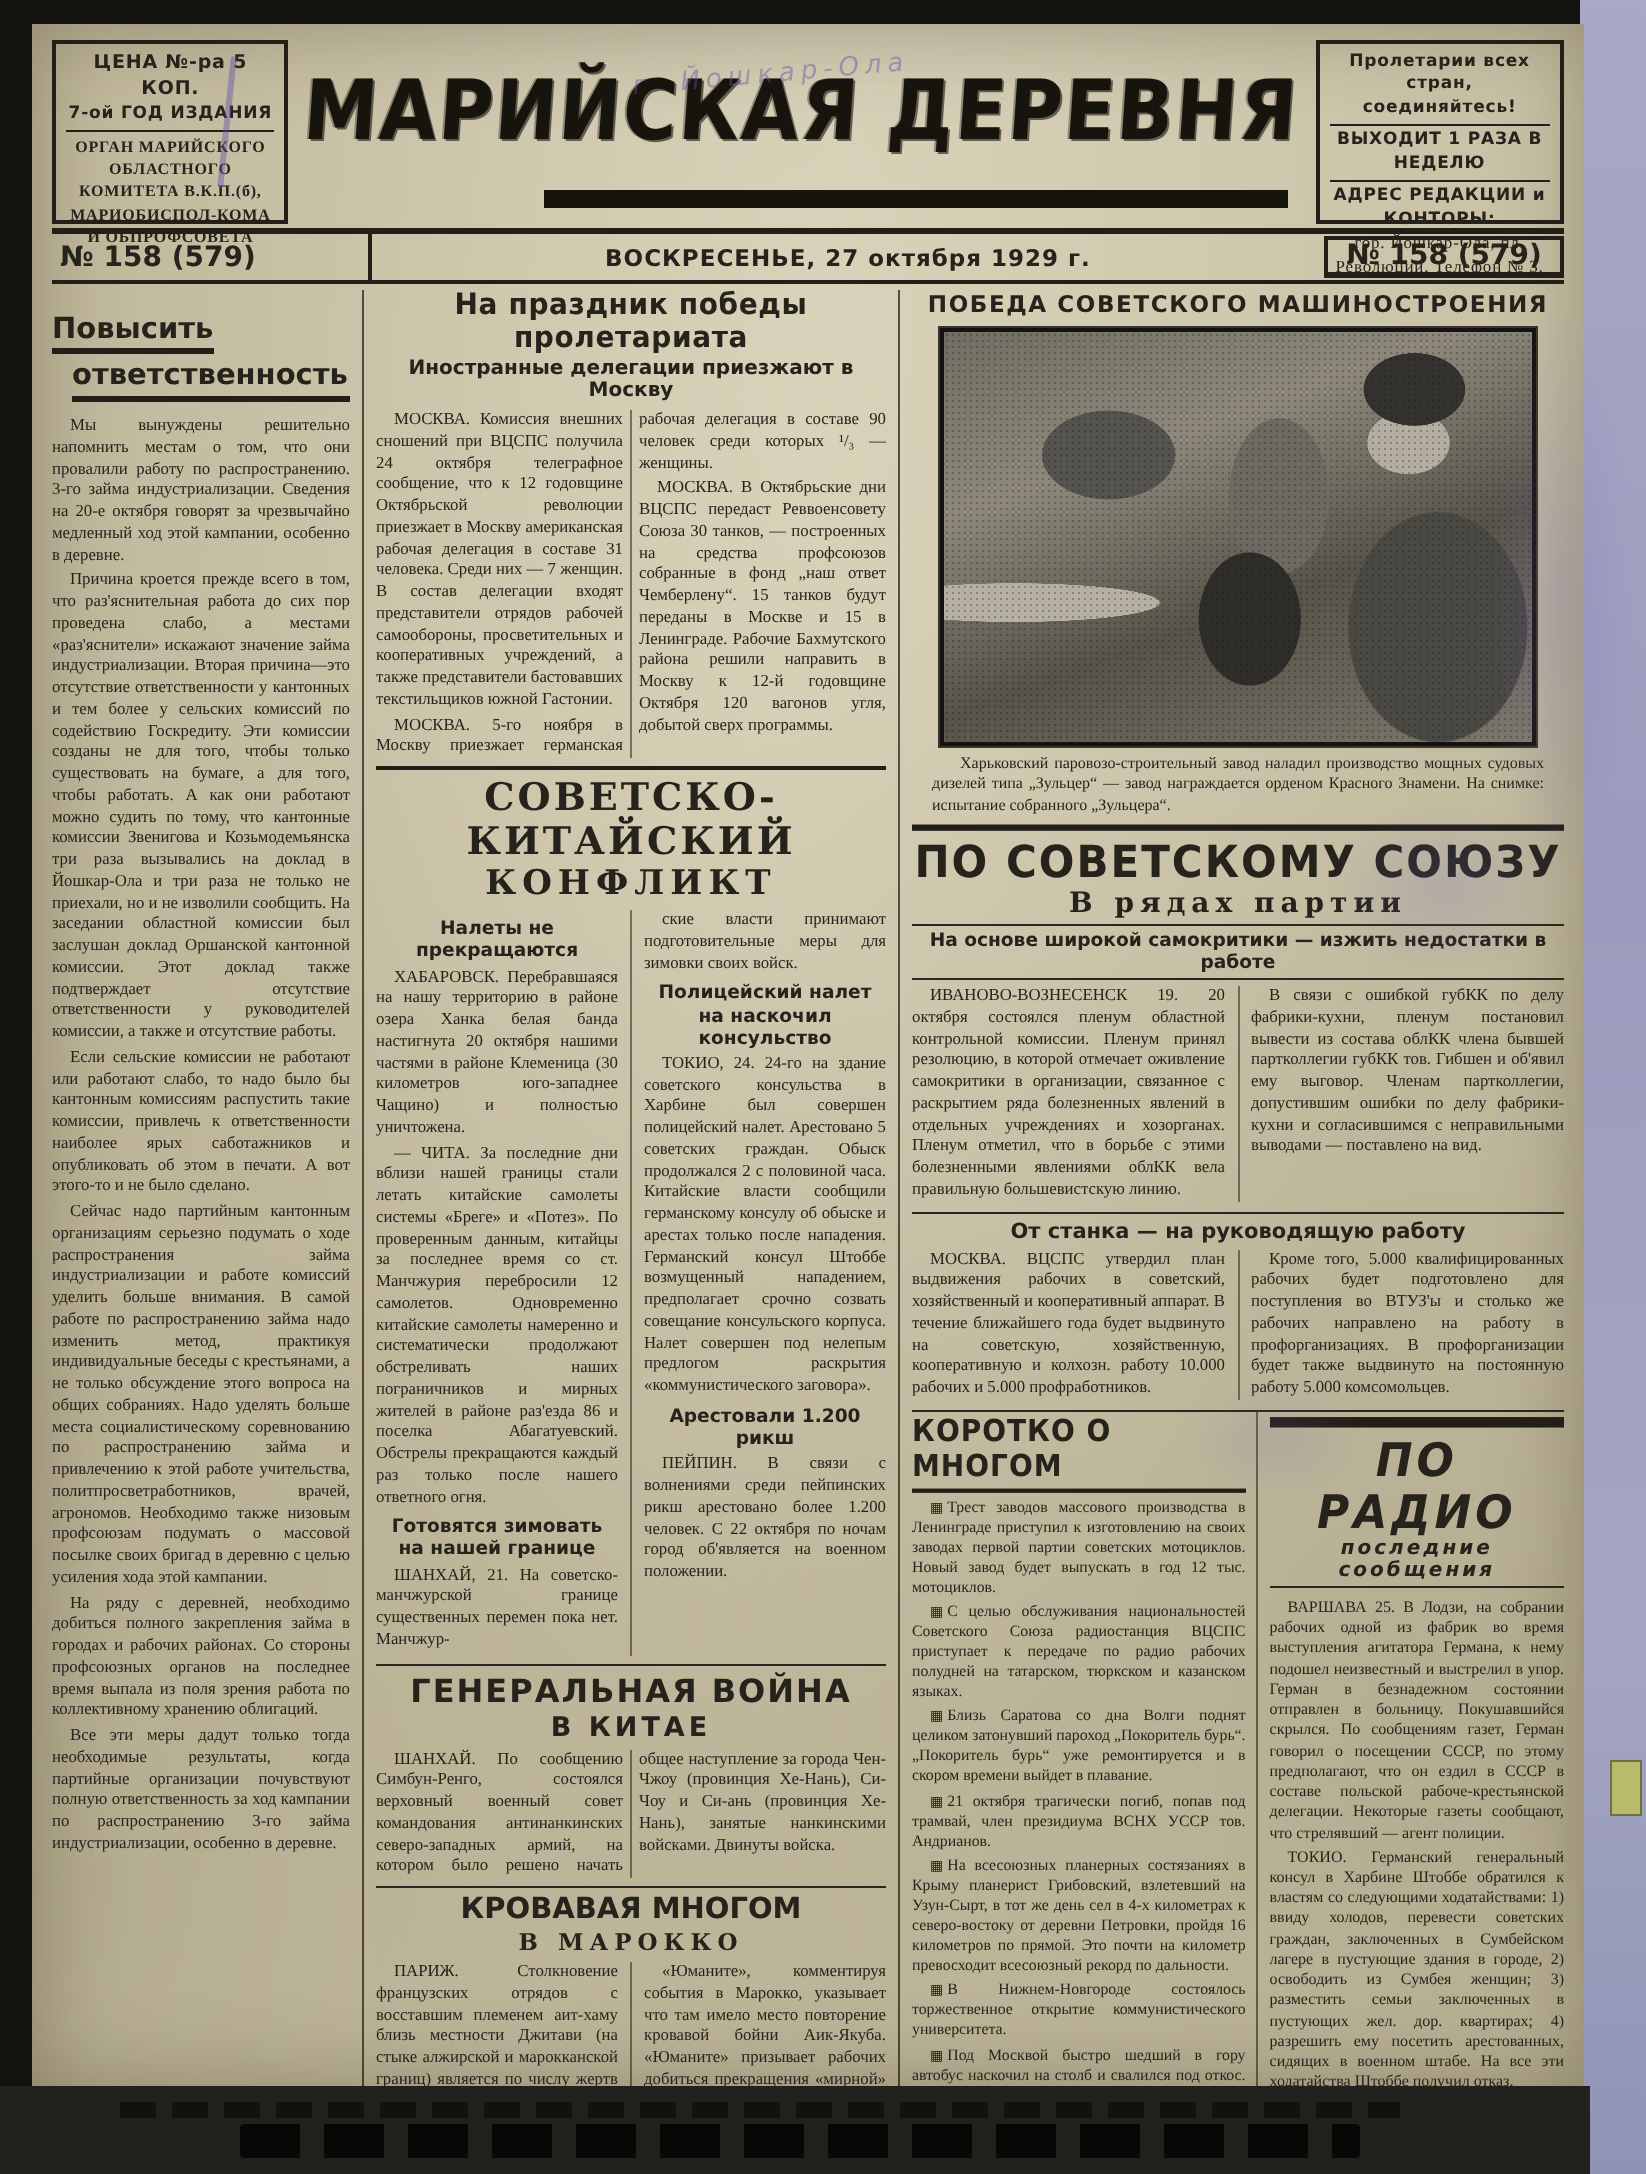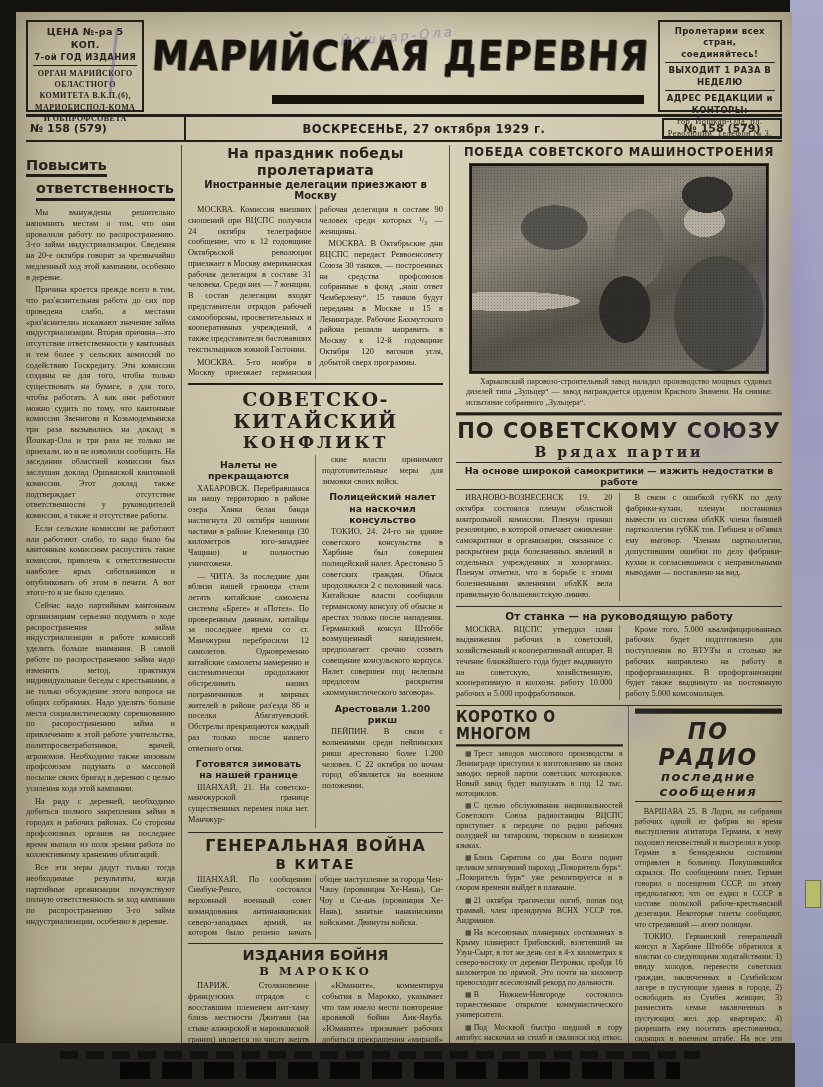--- a/index.html
+++ b/index.html
@@ -48,21 +48,21 @@
   .mb-line.organ{font-size:8px;line-height:1.4;font-family:Liberation Serif, serif;}
   .mb-line.addr2{font-weight:normal;font-family:"Liberation Serif",serif;font-size:8.5px;}
   .mast-title-wrap{flex:1;position:relative;text-align:center;}
   .mast-title{font-family:"DejaVu Sans",sans-serif;font-weight:bold;font-size:37px;letter-spacing:1px;
         color:#17140e;transform:skewX(-4deg) scaleY(1.12);transform-origin:center;margin-top:14px;
         text-shadow:1px 1px 0 rgba(23,20,14,.6),-1px 0 0 rgba(23,20,14,.35);white-space:nowrap;}
   .mast-bar{position:absolute;left:120px;right:6px;bottom:8px;height:9px;background:#17140e;}
   
   .dateline{display:flex;align-items:stretch;border-top:3px solid #221f18;border-bottom:2px solid #221f18;
         height:23px;font-family:"DejaVu Sans",sans-serif;font-weight:bold;}
-  .dl-issue{width:150px;font-size:11px;display:flex;align-items:center;padding:0 4px;}
+  .dl-issue{width:150px;font-size:14px;display:flex;align-items:center;padding:0 4px;}
   .dl-issue.left{border-right:2px solid #221f18;}
   .dl-issue.boxed{width:108px;border:2px solid #221f18;border-bottom-width:3px;margin:1px 0;
         justify-content:center;}
   .dl-date{flex:1;display:flex;align-items:center;justify-content:center;font-size:11.5px;letter-spacing:.5px;}
   
   .content{display:flex;margin-top:3px;height:898px;overflow:hidden;}
   .col{box-sizing:border-box;}
   .col-lead{width:156px;padding-right:6px;border-right:1px solid rgba(40,35,25,.75);}
   .col-mid{width:268px;padding:0 6px;border-right:1px solid rgba(40,35,25,.75);}
   .col-right{flex:1;padding-left:6px;}
@@ -125,21 +125,21 @@
   .right-split{display:flex;border-top:1px solid #2a261d;margin-top:3px;}
   .korotko{width:53%;box-sizing:border-box;padding-right:5px;border-right:1px solid rgba(40,35,25,.6);}
   .radio{flex:1;box-sizing:border-box;padding-left:6px;}
   .korotko-title{font-family:"DejaVu Sans",sans-serif;font-weight:bold;font-size:14px;letter-spacing:.5px;
         margin:3px 0 4px;border-bottom:2px solid #221f18;padding-bottom:2px;transform:scaleY(1.08);}
   .k-item{font-size:7.9px;line-height:1.26;margin-bottom:2.5px;}
   .k-bullet{font-size:7px;margin-right:2px;color:#221f18;}
   .radio-title{font-family:"DejaVu Sans",sans-serif;font-weight:bold;font-style:italic;font-size:22px;
         text-align:center;letter-spacing:2px;margin:4px 0 0;border-top:5px solid #221f18;padding-top:4px;
         transform:scaleY(1.05);}
-  .radio-sub{font-family:"DejaVu Sans",sans-serif;font-weight:bold;font-style:italic;font-size:13px;
+  .radio-sub{font-family:"DejaVu Sans",sans-serif;font-weight:bold;font-style:italic;font-size:10px;
         text-align:center;letter-spacing:1.5px;margin:0 0 5px;border-bottom:1px solid #2a261d;padding-bottom:2px;}
   .radio p{font-size:8px;}
 </style>
 </head>
 <body>
 
 <div class="page">
   <div class="side-strip"></div>
   <div class="sticker"></div>
 
@@ -228,21 +228,21 @@
             <span>ГЕНЕРАЛЬНАЯ ВОЙНА</span>
             <span class="l2">В КИТАЕ</span>
           </h2>
           <div class="twocol">
             <p>ШАНХАЙ. По сообщению Симбун-Ренго, состоялся верховный военный совет командования антинанкинских северо-западных армий, на котором было решено начать общее наступление за города Чен-Чжоу (провинция Хе-Нань), Си-Чоу и Си-ань (провинция Хе-Нань), занятые нанкинскими войсками. Двинуты войска.</p>
           </div>
         </article>
 
         <article>
           <h2 class="mor-title">
-            <span>ИЗДАНИЯ БОЙНЯ</span>
+            <span>КРОВАВАЯ МНОГОМ</span>
             <span class="l2">В МАРОККО</span>
           </h2>
           <div class="cols2">
             <p>ПАРИЖ. Столкновение французских отрядов с восставшим племенем аит-хаму близь местности Джитави (на стыке алжирской и марокканской границ) является по числу жертв одним из самых серьезных сражений между французскими войсками и марокканскими племенами за последний год.</p>
             <p>«Юманите», комментируя события в Марокко, указывает что там имело место повторение кровавой бойни Аик-Якуба. «Юманите» призывает рабочих добиться прекращения «мирной» деятельности французских империалистов в Марокко.</p>
           </div>
         </article>
 
       </section>
 

